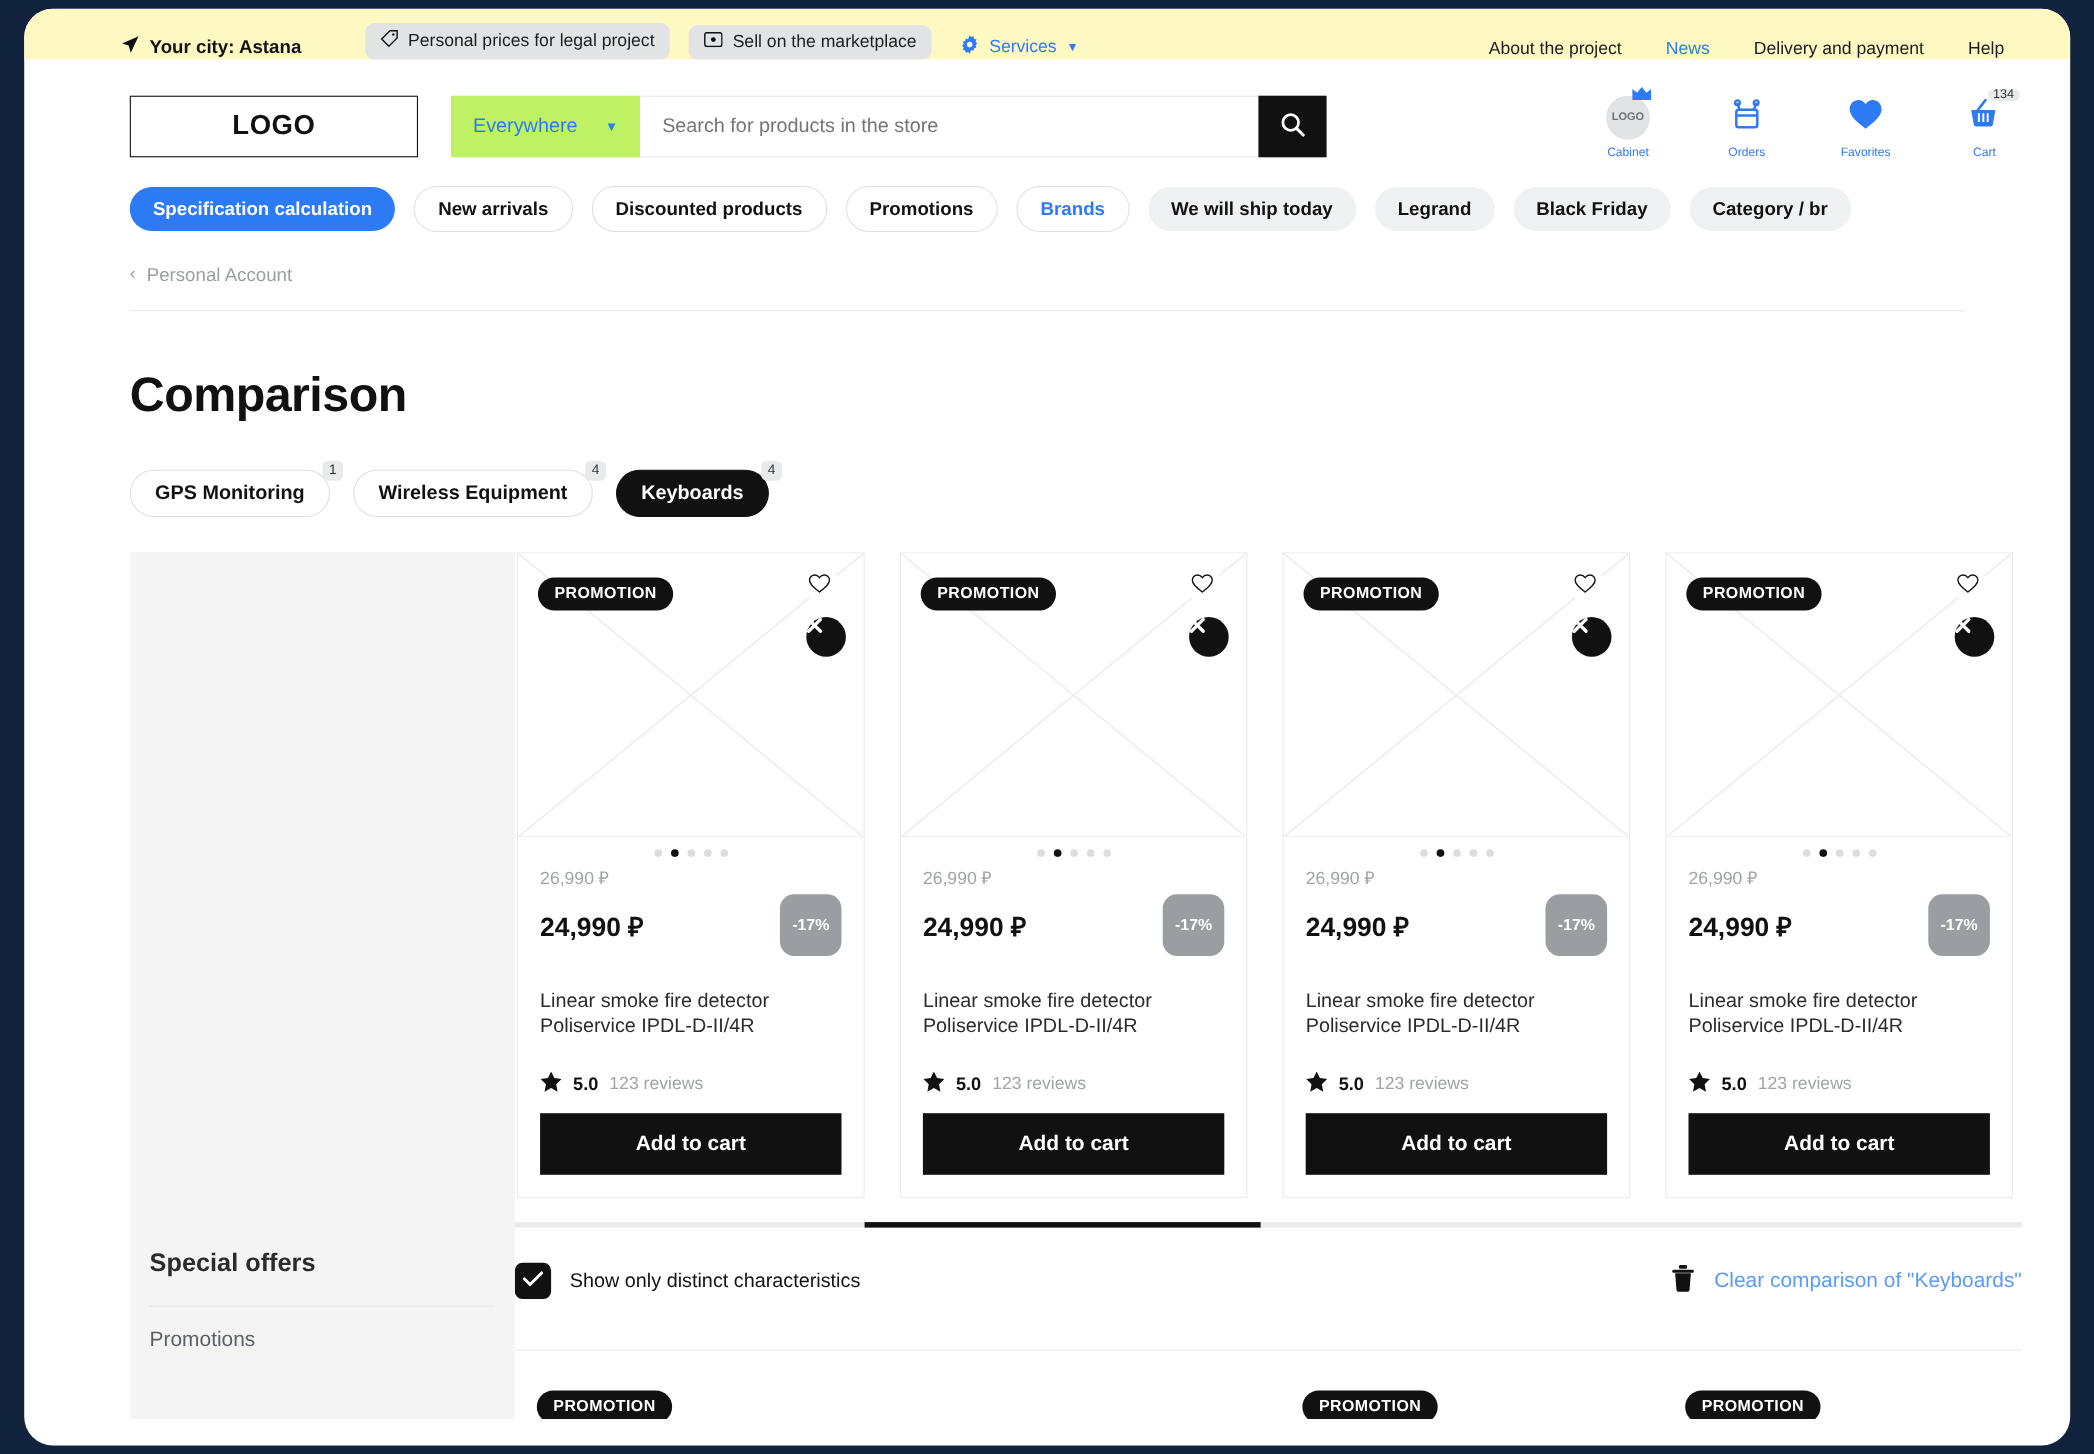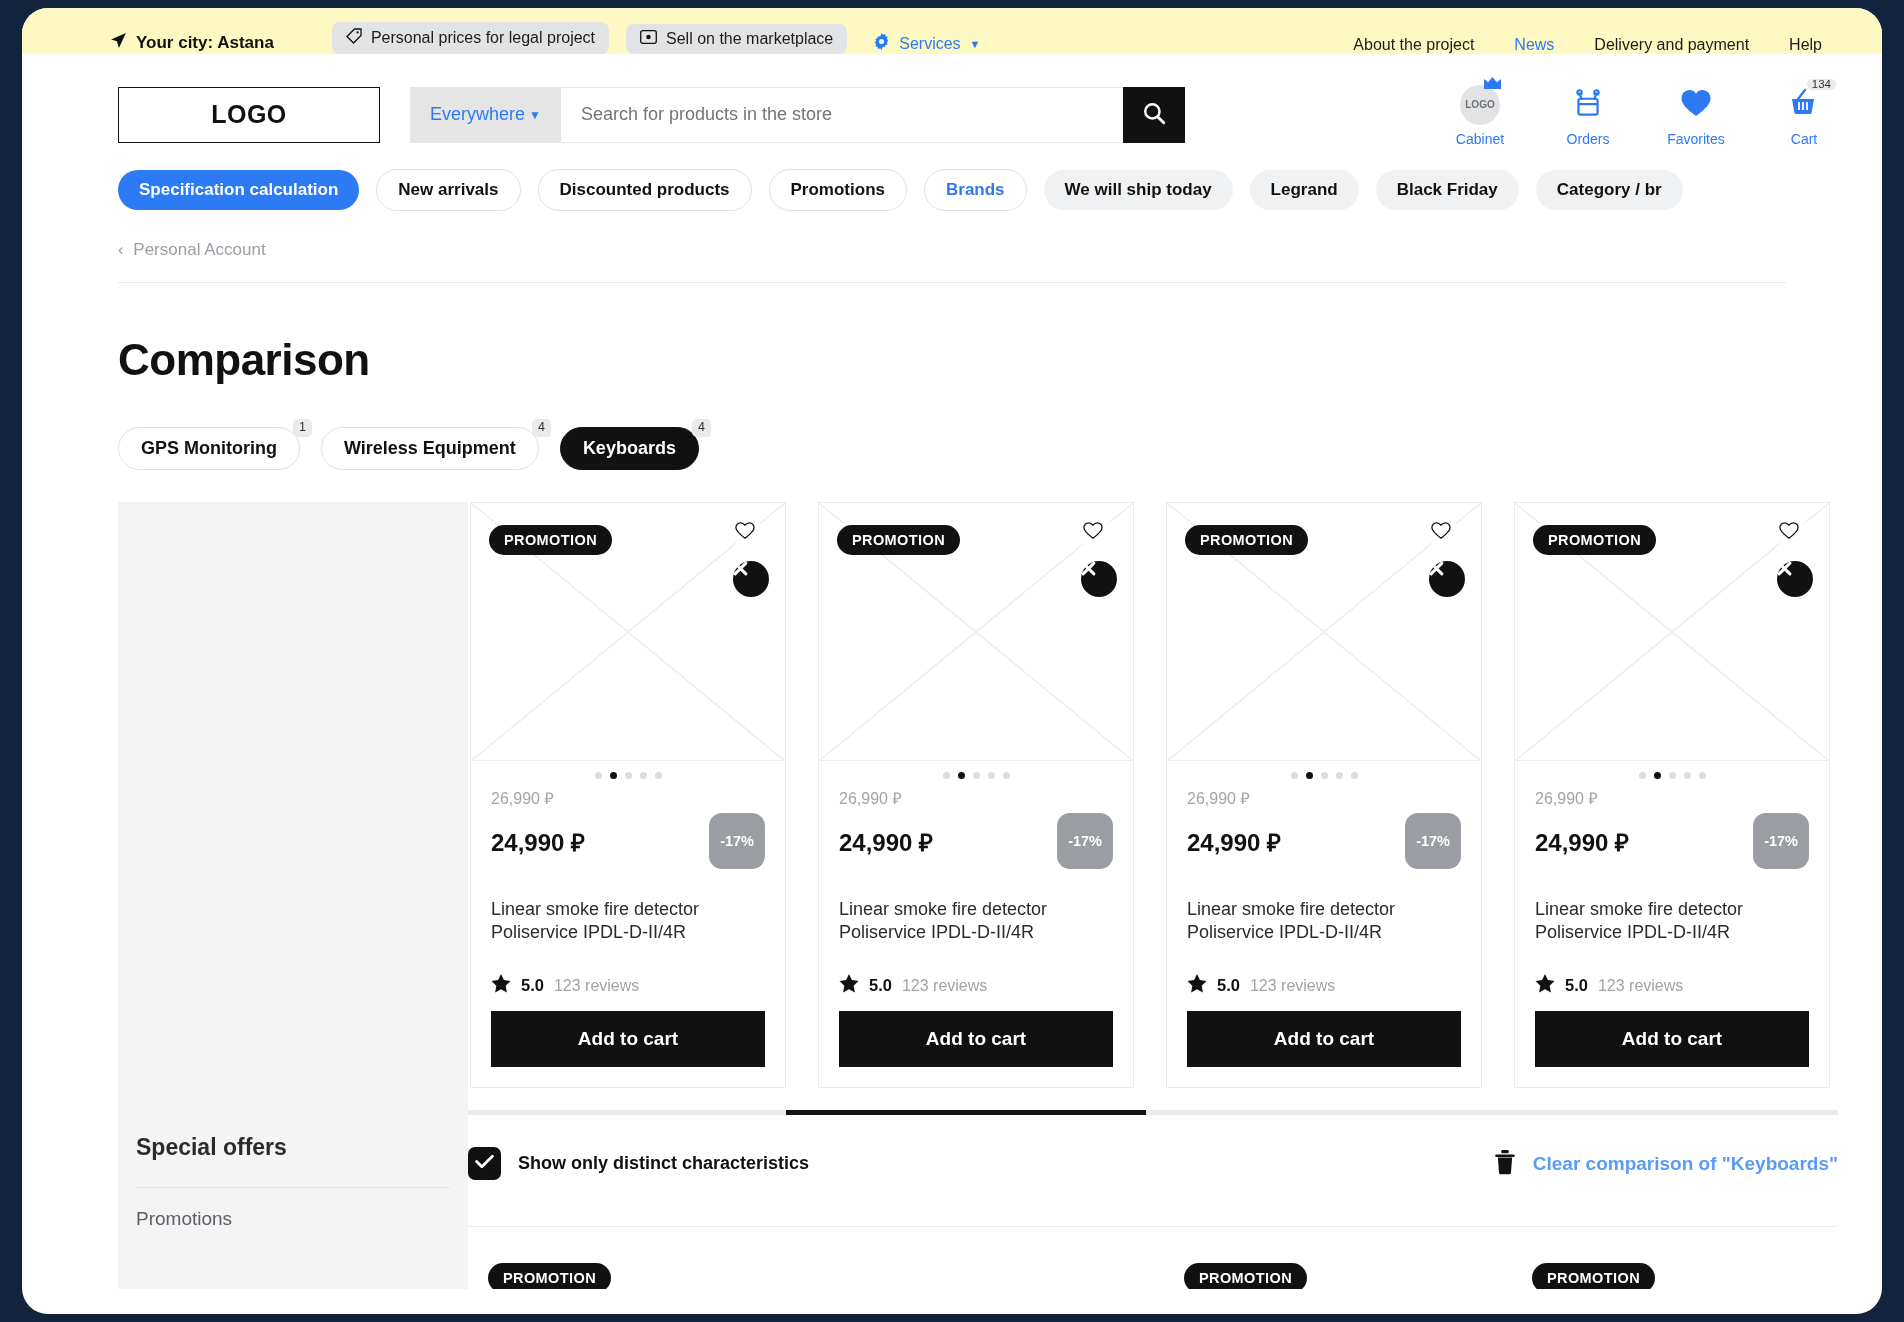--- a/index.html
+++ b/index.html
@@ -71,22 +71,22 @@
     flex: none;
   }
   .searchwrap { display: flex; align-items: center; margin-left: 30px; flex: none; }
   .catalog-btn {
     height: 56px; background: #2d7bf4; color: #fff;
     display: flex; align-items: center; gap: 14px;
     padding: 0 26px; font-size: 20px; font-weight: bold;
     white-space: nowrap;
   }
   .everywhere {
-    height: 56px; background: #e5e5e5; color: #2d7bf4;
-    display: flex; align-items: center; gap: 4px;
+    height: 56px; background: #bef264; color: #2d7bf4;
+    display: flex; align-items: center; gap: 25px;
     padding: 0 20px; font-size: 18px; white-space: nowrap;
   }
   .search-input {
     height: 56px; width: 562px;
     border: none; outline: none;
     background: #fff;
     font-size: 18px; color: #8a8d93;
     padding: 0 20px;
     font-family: "Liberation Sans", sans-serif;
     border-top: 1px solid #e7e8ea;
@@ -99,21 +99,21 @@
   }
   .header-icons {
     margin-left: auto; display: flex; align-items: flex-start;
     gap: 40px; padding-right: 44px;
   }
   .hicon {
     display: flex; flex-direction: column; align-items: center;
     gap: 4px; width: 68px;
   }
   .hicon .glyph { height: 44px; display: flex; align-items: center; justify-content: center; position: relative; }
-  .hicon .lbl { font-size: 14px; color: #2d7bf4; }
+  .hicon .lbl { font-size: 11px; color: #2d7bf4; }
   .avatar-circle {
     width: 40px; height: 40px; border-radius: 50%;
     background: #e2e3e5; display: flex; align-items: center; justify-content: center;
     font-size: 10px; color: #6d7075; font-weight: bold;
     position: relative;
   }
   .crown { position: absolute; top: -9px; right: -2px; }
   .cart-badge {
     position: absolute; top: -4px; right: -16px;
     background: #e9eaec; color: #333;
@@ -254,21 +254,21 @@
     margin: 22px 0 0 0; height: 5px; background: #e9eaec; width: 1370px;
     position: relative;
   }
   .scrollbar .thumb {
     position: absolute; left: 318px; top: 0; height: 5px; width: 360px; background: #111;
   }
 
   
   .cmp-foot {
     display: flex; align-items: center;
-    margin-top: 32px; width: 1370px; font-weight: bold;
+    margin-top: 32px; width: 1370px;
   }
   .chk-wrap { display: flex; align-items: center; gap: 17px; cursor: pointer; }
   .chk {
     width: 33px; height: 33px; border-radius: 7px; background: #111;
     display: flex; align-items: center; justify-content: center;
   }
   .chk-label { font-size: 18px; color: #111; }
   .clear-wrap { margin-left: auto; display: flex; align-items: center; gap: 16px; cursor: pointer; }
   .clear-label { font-size: 19px; color: #5b9bf8; }
 

